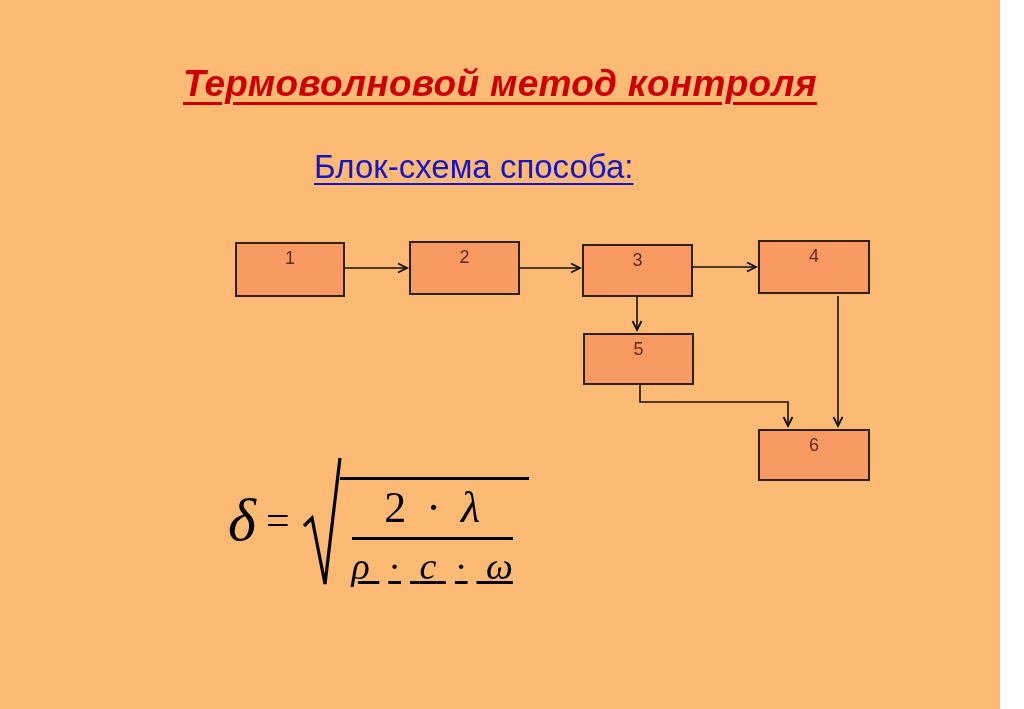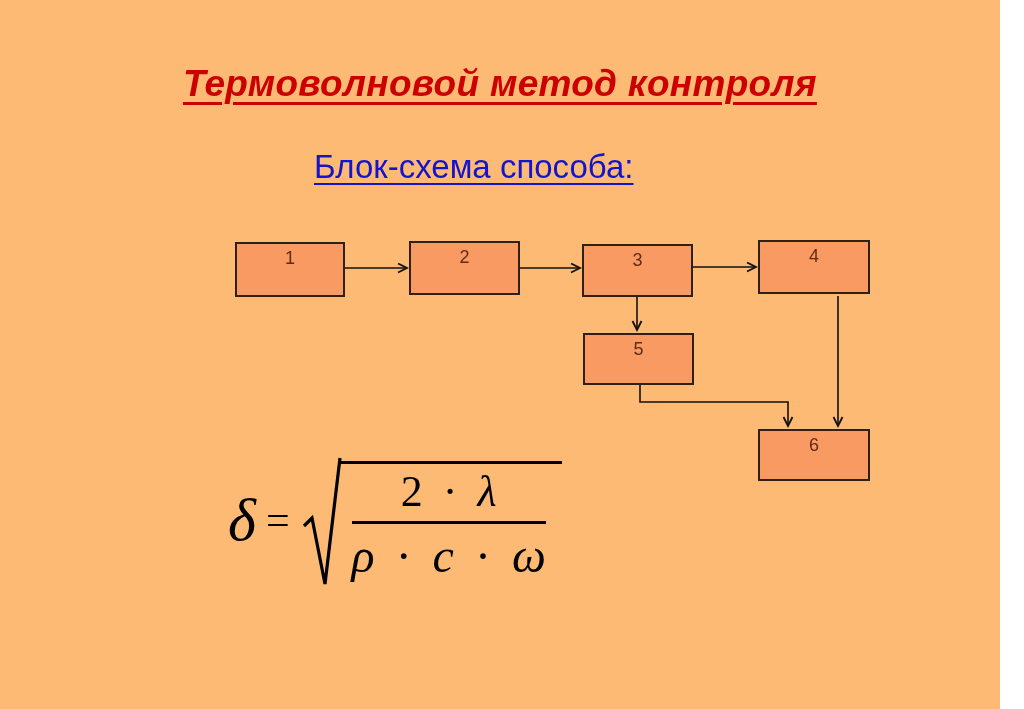--- a/index.html
+++ b/index.html
@@ -59,30 +59,30 @@
 
   
   .formula {
     position:absolute; left:228px; top:452px;
     display:flex; align-items:center;
     font-family:"Liberation Serif", "DejaVu Serif", serif;
     color:#000;
   }
   .f-delta { font-style:italic; font-size:60px; line-height:1; }
   .f-eq    { font-size:42px; line-height:1; margin:0 12px 0 10px; }
-  .f-sqrt  { display:flex; align-items:center; margin-top:4px; }
+  .f-sqrt  { display:flex; align-items:flex-end; margin-top:4px; }
   .f-radical-svg { display:block; flex:0 0 auto; }
   .f-radicand {
     border-top:3px solid #000;
     margin-left:-2px;
     padding:4px 16px 0 12px;
     display:flex; flex-direction:column; align-items:center;
   }
   .f-num { font-size:44px; line-height:1.1; white-space:nowrap; }
-  .f-den { font-size:48px; line-height:1.1; white-space:nowrap; }
+  .f-den { font-size:38px; line-height:1.1; white-space:nowrap;text-decoration:underline; }
   .f-sym { font-style:italic; }
   .f-coeff { font-style:normal; }
   .f-op { font-style:normal; margin:0 9px; }
   .f-bar { height:3px; background:#000; align-self:stretch; margin:5px 0 6px; }
 </style>
 </head>
 <body>
 
 <div class="slide">
 

